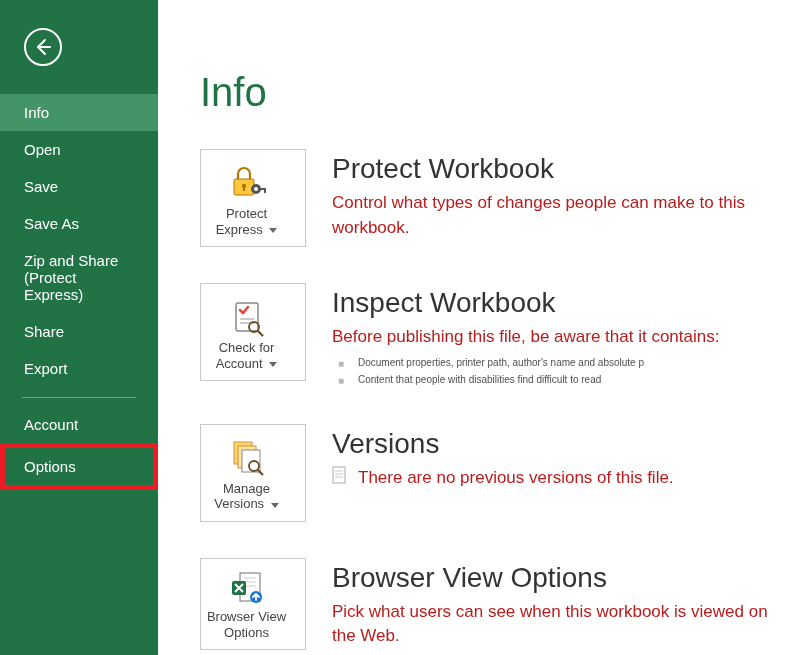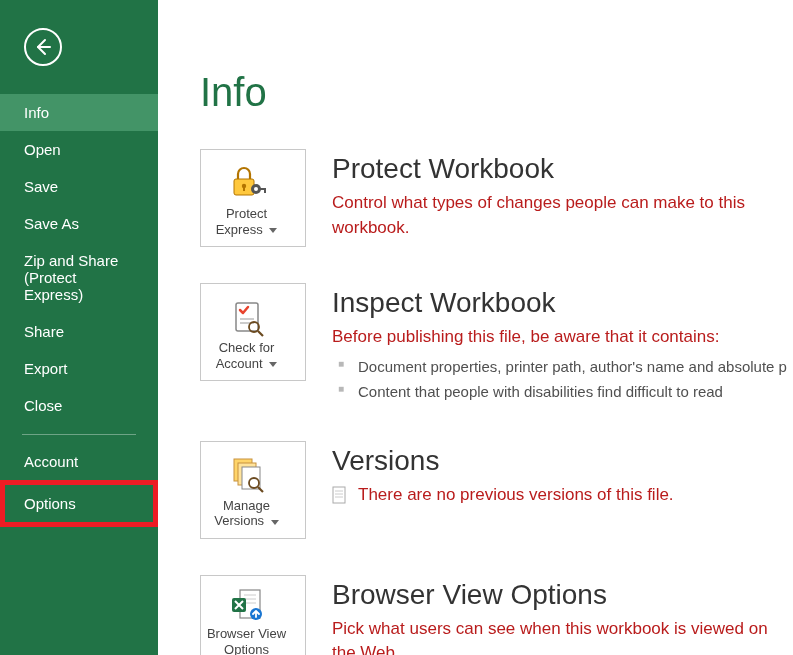--- a/index.html
+++ b/index.html
@@ -15,44 +15,43 @@
   .page-title { font-size: 40px; font-weight: 300; color: #217346; margin-bottom: 34px; }
   .section { display: flex; align-items: flex-start; gap: 26px; margin-bottom: 36px; }
   .tile { width: 106px; height: 98px; border: 1px solid #c8c8c8; display: flex; flex-direction: column; align-items: center; justify-content: flex-end; padding: 8px 17px 8px 4px; text-align: center; cursor: pointer; }
   .tile-icon { flex: 1; display: flex; align-items: center; justify-content: center; }
   .tile-label { font-size: 13px; color: #444; line-height: 1.2; }
   .tile-label .caret { display: inline-block; margin-left: 3px; vertical-align: middle; }
   .sec-body { flex: 1; padding-top: 4px; }
   .sec-title { font-size: 28px; color: #333; font-weight: 400; margin-bottom: 6px; }
   .sec-text { font-size: 17px; color: #b91c1c; line-height: 1.45; }
   ul.bullets { list-style: none; margin-top: 4px; }
-  ul.bullets li { position: relative; padding-left: 26px; font-size: 15px; color: #505050; line-height: 1.7; }
+  ul.bullets li { position: relative; padding-left: 26px; font-size: 10px; color: #505050; line-height: 1.7; }
   ul.bullets li::before { content: "\25A0"; position: absolute; left: 6px; top: 0; color: #b8b8b8; font-size: 10px; line-height: 1.9; }
-  .versions-line { display: flex; align-items: center; gap: 10px; margin-top: 6px; }
+  .versions-line { display: flex; gap: 10px; margin-top: 6px; }
   .doc-glyph svg { display: block; }
 </style>
 </head>
 <body>
 
 <div class="sidebar">
   <div class="back-btn">
     <svg width="22" height="22" viewBox="0 0 22 22">
       <path d="M13 4 L6 11 L13 18" stroke="#fff" stroke-width="2" fill="none" stroke-linecap="round" stroke-linejoin="round"></path>
       <line x1="6" y1="11" x2="18" y2="11" stroke="#fff" stroke-width="2" stroke-linecap="round"></line>
     </svg>
   </div>
 
   <div class="nav-item selected"><span>Info</span></div>
   <div class="nav-item"><span>Open</span></div>
   <div class="nav-item"><span>Save</span></div>
   <div class="nav-item"><span>Save As</span></div>
   <div class="nav-item"><span>Zip and Share (Protect Express)</span></div>
   <div class="nav-item"><span>Share</span></div>
   <div class="nav-item"><span>Export</span></div>
-  <div class="nav-item"><span>Close</span></div>
 
   <div class="nav-sep"></div>
 
   <div class="nav-item"><span>Account</span></div>
   <div class="nav-item highlighted"><span>Options</span></div>
 </div>
 
 <div class="main">
   <h1 class="page-title">Info</h1>
 

